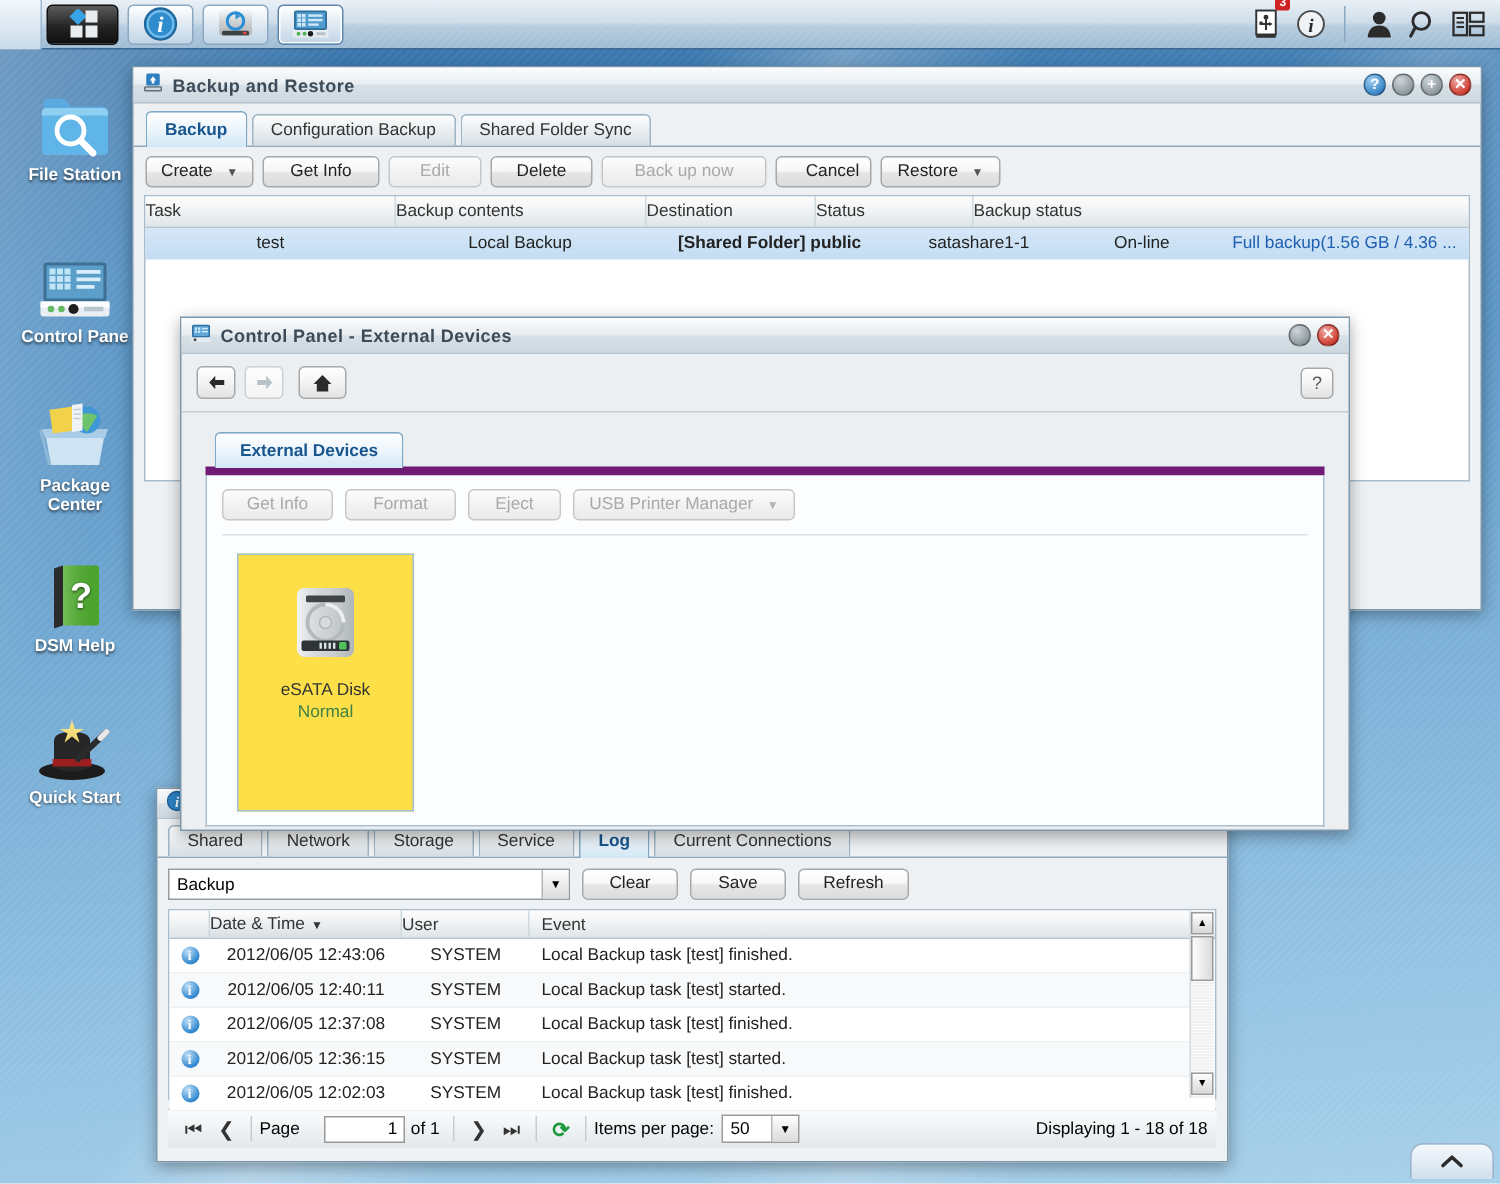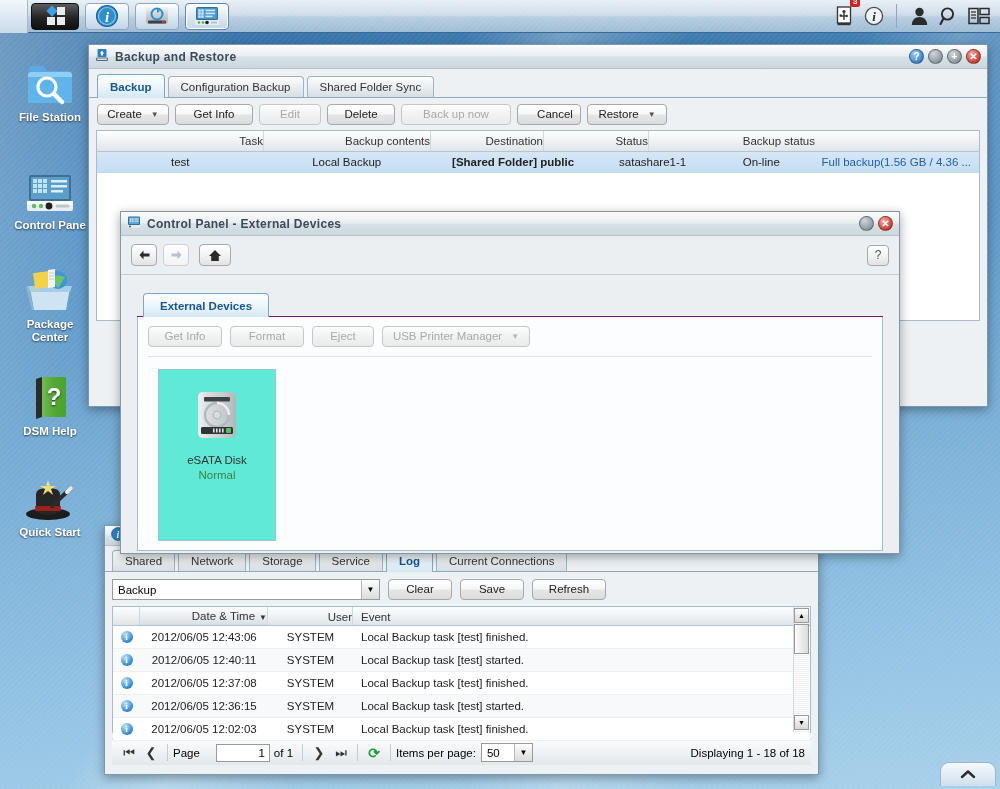--- a/index.html
+++ b/index.html
@@ -92,42 +92,42 @@
   }
   .btn.disabled { color:#a9a9a9; border-color:#c6c6c6;
     background:linear-gradient(#fdfdfd,#f2f2f2 50%,#ebebeb); }
   .btn .caret { margin-left:9px; font-size:8px; color:#555; }
   .btn.disabled .caret { color:#b5b5b5; }
 
   
   .grid { background:#fff; border:1px solid #a9bccb; }
   .ghead { display:flex; height:21px;
     background:linear-gradient(#fdfdfd,#eef1f3 55%,#dfe5e9); border-bottom:1px solid #b6c4ce; }
-  .gh { font-size:11.5px; line-height:20px; text-align:right; color:#333;
+  .gh { font-size:11.5px; line-height:20px; text-align:left; color:#333;
         border-right:1px solid #cdd7de; overflow:hidden; white-space:nowrap; }
   .grow { display:flex; height:21px; font-size:11.5px; }
   .gc { line-height:21px; text-align:center; color:#222; overflow:hidden;
         white-space:nowrap; text-overflow:ellipsis; }
   .sel { background:linear-gradient(#d6e7f7,#c3dcf3); }
   .link { color:#1f5fb0; }
 
   
   #winBackup { left:88px; top:44px; width:900px; height:363px; }
 
   
   #winCP { left:120px; top:211px; width:780px; height:343px; background:#eceff1; }
   .nav-btn { width:26px; height:22px; border:1px solid #a8a8a8; border-radius:4px;
              background:linear-gradient(#ffffff,#f3f3f3 50%,#e2e2e2); display:flex;
              align-items:center; justify-content:center; cursor:pointer; }
   .nav-btn.wide { width:32px; }
   .nav-btn.disabled { border-color:#cfcfcf; background:linear-gradient(#fdfdfd,#f4f4f4); }
   .panel { background:#fcfdfe; border:1px solid #a9bccb; }
 
   
-  .dev-tile { width:118px; height:172px; border:1px solid #9cc0dc; background:#5eead4;
+  .dev-tile { width:118px; height:172px; border:1px solid #9cc0dc; background:#fde047;
               text-align:center; padding-top:14px; cursor:pointer; }
   .dev-name { font-size:11.5px; color:#333; margin-top:4px; }
   .dev-state { font-size:11.5px; color:#3f7f47; margin-top:3px; }
 
   
   #winInfo { left:104px; top:525px; width:715px; height:250px; background:#eef1f3; }
 
   .combo { height:21px; border:1px solid #9a9a9a; background:#fff; display:flex;
            align-items:center; padding:0 0 0 5px; font-size:11.5px; }
   .combo .cval { flex:1; }
@@ -476,21 +476,21 @@
       </svg>
     </div>
     <div style="margin-left:auto;">
       <div class="nav-btn" style="width:22px; height:21px;">
         <span style="font-size:12px; color:#555;">?</span>
       </div>
     </div>
   </div>
 
   <div style="padding:18px 16px 0 16px;">
-    <div class="tabbar" style="height:24px; padding-left:6px; border-bottom:1px solid #701a75;">
+    <div class="tabbar" style="height:24px; padding-left:6px; border-bottom:6px solid #701a75;">
       <div class="tab active" style="padding:0 16px;">External Devices</div>
     </div>
 
     <div class="panel" style="border-top:none; padding:9px 10px;">
       <div style="display:flex; gap:8px; padding-bottom:9px; border-bottom:1px solid #d9e2e8;">
         <div class="btn disabled" style="width:74px;">Get Info</div>
         <div class="btn disabled" style="width:74px;">Format</div>
         <div class="btn disabled" style="width:62px;">Eject</div>
         <div class="btn disabled" style="width:148px;">
           <span>USB Printer Manager</span>

